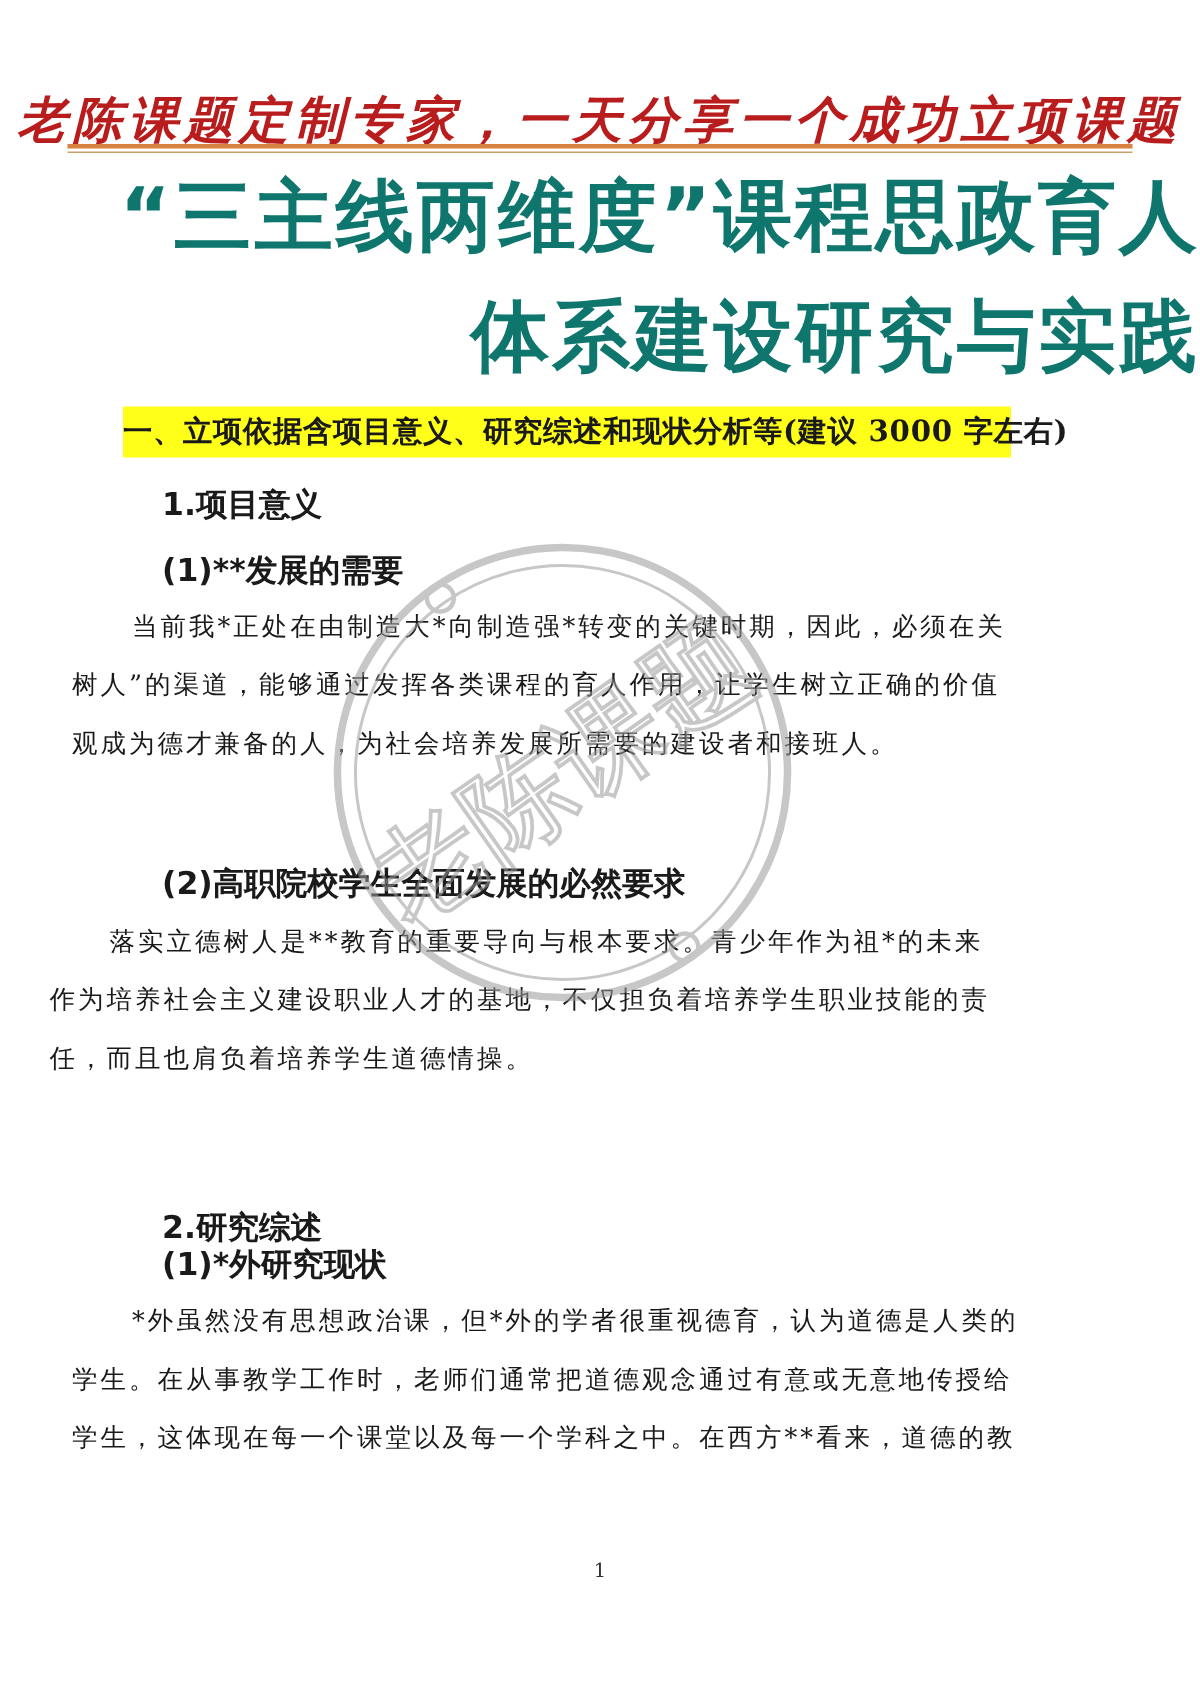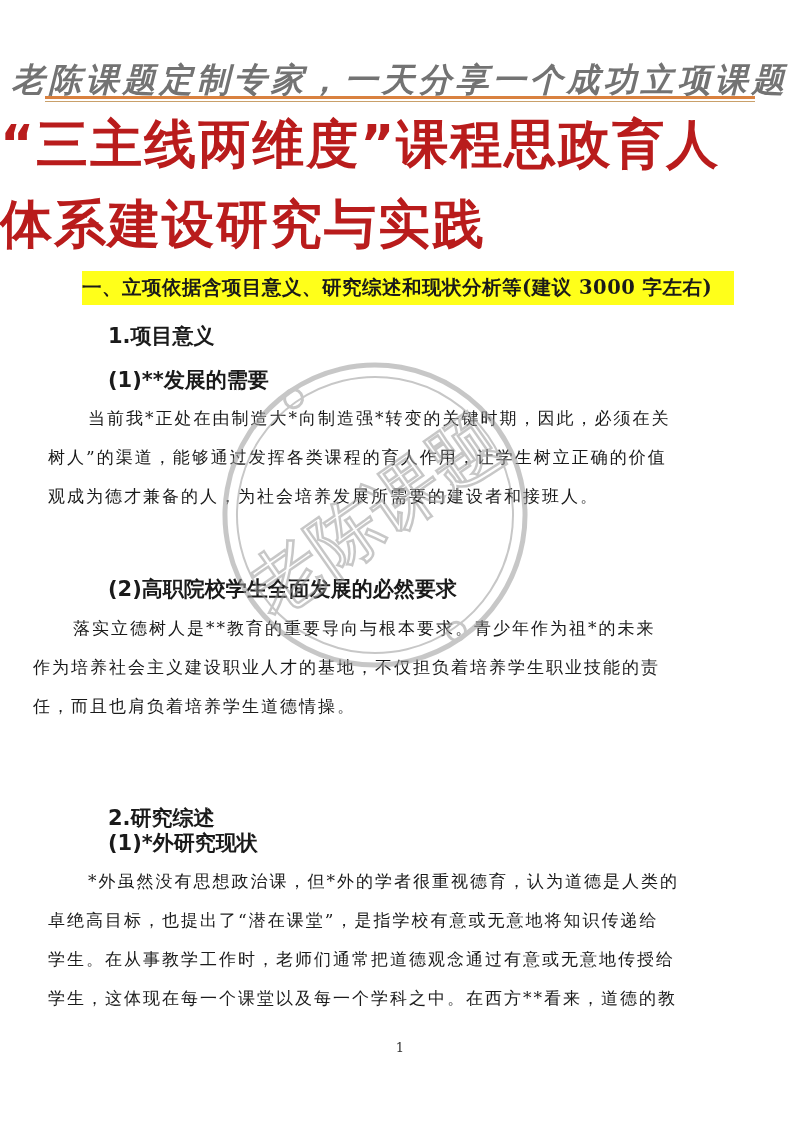--- a/index.html
+++ b/index.html
@@ -1,29 +1,29 @@
 <!DOCTYPE html>
 <html><head>
 <meta charset="utf-8">
 <style>
   html, body { margin: 0; padding: 0; background: #ffffff; }
   body { width: 800px; height: 1131px; position: relative; overflow: hidden;
          font-family: "DejaVu Serif", "Liberation Serif", serif; color: #1a1a1a; }
   .banner { position: absolute; left: 0; top: 58px; width: 800px; text-align: center;
-            font-size: 33px; font-weight: bold; font-style: italic; color: #737373;
+            font-size: 33px; font-weight: bold; font-style: italic; color: #b91c1c;
             letter-spacing: 4px; font-family: "DejaVu Serif", serif; }
   .divider { position: absolute; left: 45px; width: 710px; top: 96px; height: 7px; }
   .divider .l1 { position: absolute; left: 0; top: 0; width: 100%; height: 3px; background: #d9813f; }
   .divider .l2 { position: absolute; left: 0; top: 5px; width: 100%; height: 1px; background: #c9a06a; }
-  .title { position: absolute; left: 0; width: 800px; text-align: left; font-weight: bold;
-           font-size: 52px; color: #b91c1c; letter-spacing: 2px;
+  .title { position: absolute; left: 0; width: 800px; text-align: right; font-weight: bold;
+           font-size: 52px; color: #0f766e; letter-spacing: 2px;
            font-family: "DejaVu Sans", "Liberation Sans", sans-serif; }
   .title.t1 { top: 110px; }
   .title.t2 { top: 190px; }
-  .hl-heading { position: absolute; left: 82px; top: 271px; width: 652px; height: 34px;
+  .hl-heading { position: absolute; left: 82px; top: 271px; width: 592px; height: 34px;
                 background: #ffff1a; font-size: 19.5px; line-height: 34px; white-space: nowrap;
                 font-weight: bold; letter-spacing: 0.5px; }
   .h { position: absolute; left: 88px; font-size: 21px; font-weight: bold; white-space: nowrap;
        font-family: "DejaVu Sans", sans-serif; margin-left: 20px; }
   .h.sub { left: 88px; }
   .para { position: absolute; left: 88px; width: 690px; font-size: 17px; line-height: 39px;
           white-space: nowrap; letter-spacing: 2px; }
   .para .ln { display: block; }
   .para .ln.cont { margin-left: -40px; }
   .pagenum { position: absolute; left: 0; width: 800px; top: 1040px; text-align: center;
@@ -60,21 +60,20 @@
   <span class="ln">落实立德树人是**教育的重要导向与根本要求。青少年作为祖*的未来</span>
   <span class="ln cont">作为培养社会主义建设职业人才的基地，不仅担负着培养学生职业技能的责</span>
   <span class="ln cont">任，而且也肩负着培养学生道德情操。</span>
 </div>
 
 <div class="h" style="top:804px">2.研究综述</div>
 <div class="h sub" style="top:829px">(1)*外研究现状</div>
 
 <div class="para" style="top:862px; left:88px;">
   <span class="ln">*外虽然没有思想政治课，但*外的学者很重视德育，认为道德是人类的</span>
-  <span class="ln cont">卓绝高目标，也提出了“潜在课堂”，是指学校有意或无意地将知识传递给</span>
   <span class="ln cont">学生。在从事教学工作时，老师们通常把道德观念通过有意或无意地传授给</span>
   <span class="ln cont">学生，这体现在每一个课堂以及每一个学科之中。在西方**看来，道德的教</span>
 </div>
 
 <svg class="watermark" viewBox="0 0 320 320">
   <g transform="rotate(-35 160 160)" fill="none" stroke="#9a9a9a">
     <circle cx="160" cy="160" r="150" stroke-width="5"></circle>
     <circle cx="160" cy="160" r="138" stroke-width="2"></circle>
     <circle cx="160" cy="18" r="9" stroke-width="3"></circle>
     <circle cx="160" cy="302" r="9" stroke-width="3"></circle>

